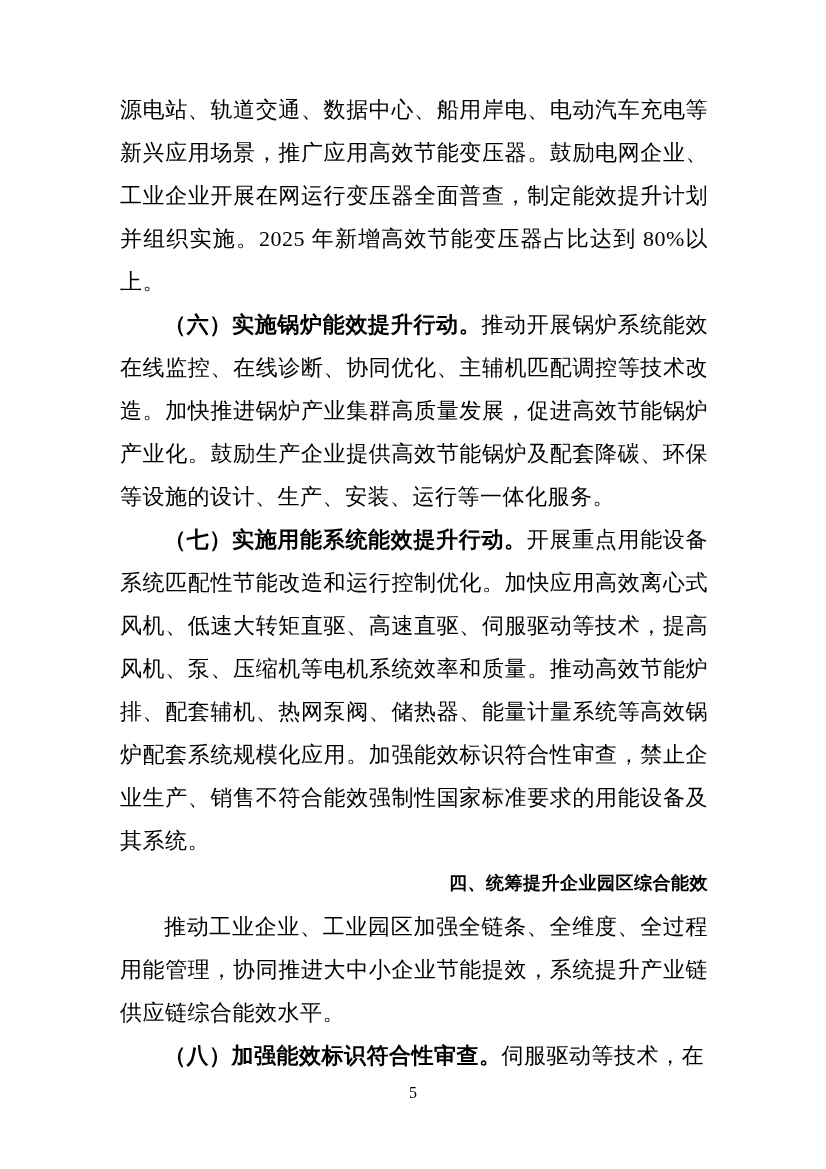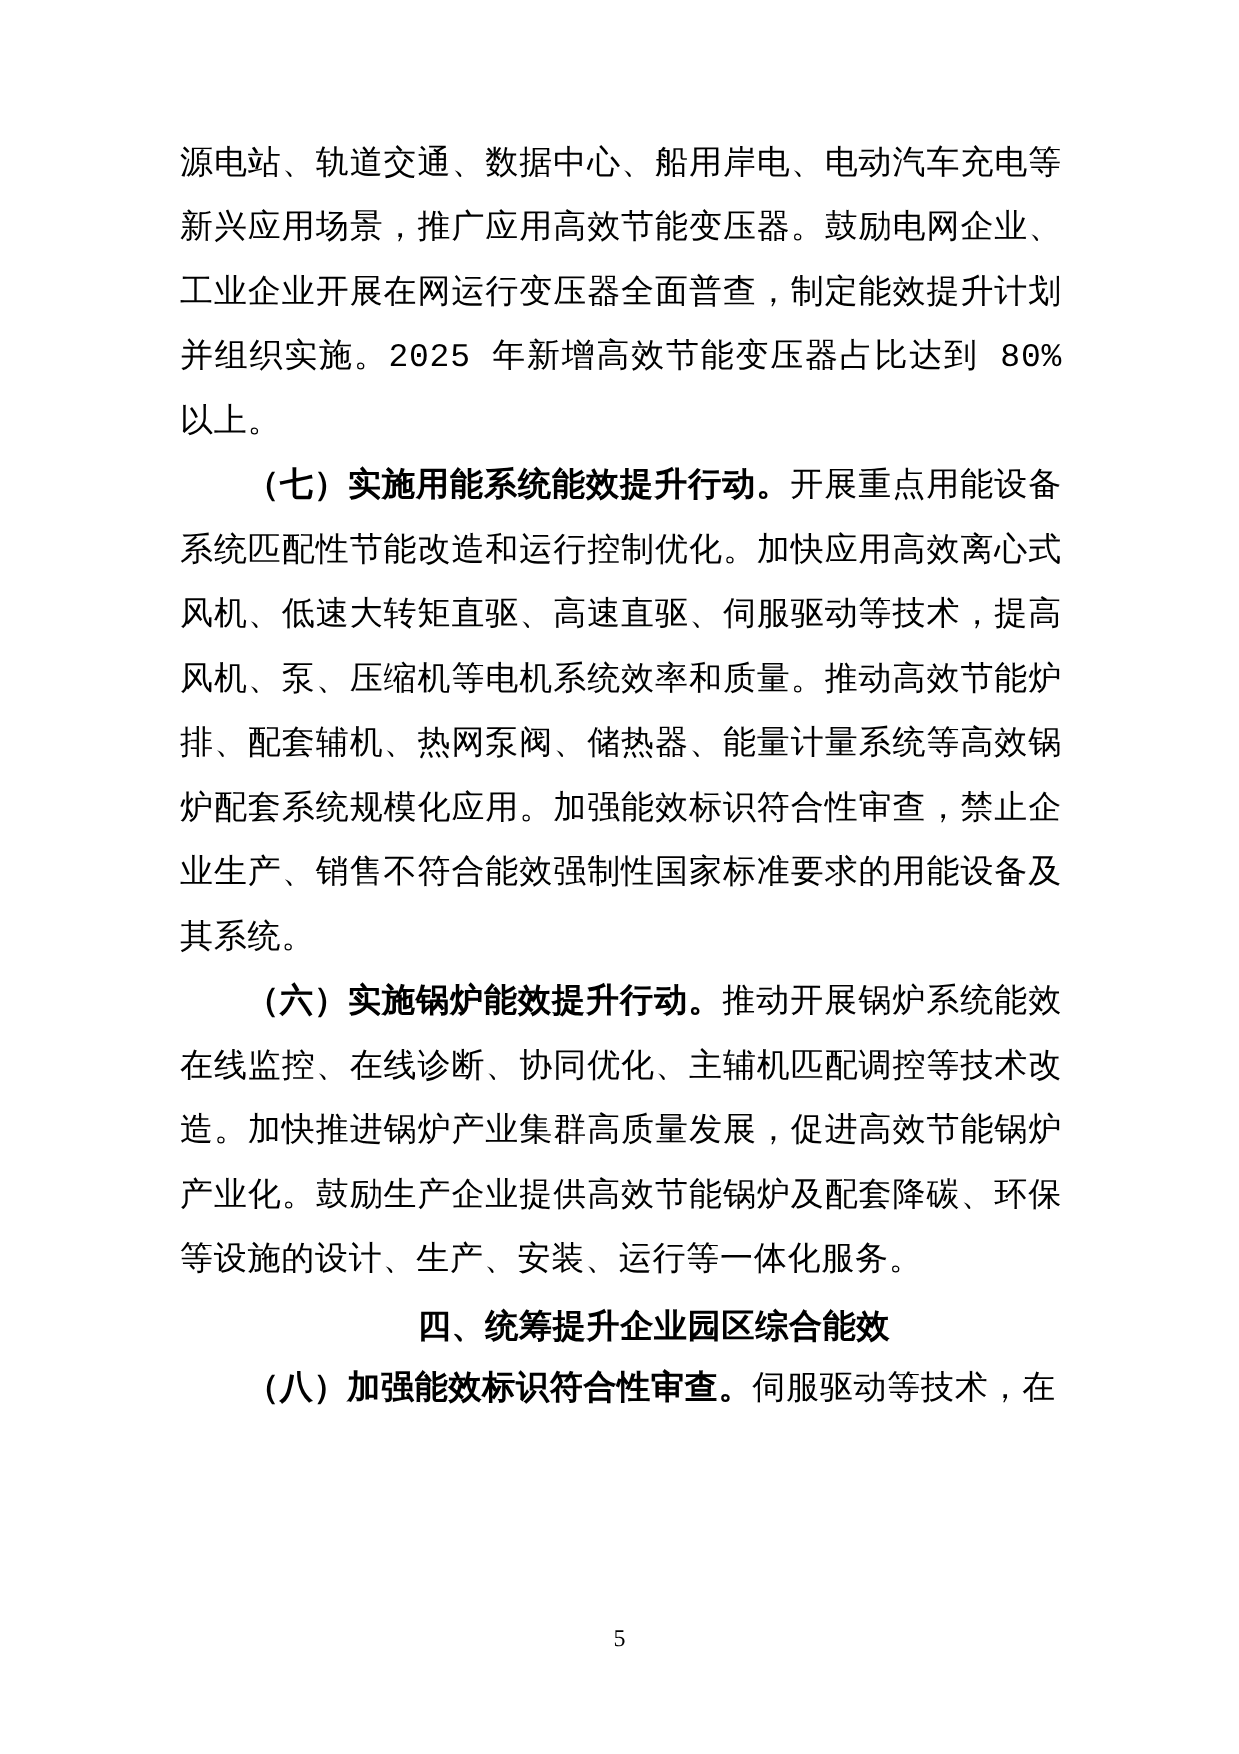--- a/index.html
+++ b/index.html
@@ -24,37 +24,36 @@
     font-size: 22px;
     line-height: 43px;
     text-align: justify;
     text-justify: inter-ideograph;
     letter-spacing: 0.5px;
   }
   .content p {
     margin: 0;
     padding: 0;
     text-indent: 2em;
-    font-family: Liberation Mono, monospace;
   }
   .content p.continuation {
     text-indent: 0;
   }
   .lead {
     font-weight: bold;
   }
   .section-heading {
     margin: 0;
     padding: 0;
     text-indent: 2em;
-    font-size: 22px;
+    font-size: 18px;
     line-height: 43px;
     font-weight: bold;
     font-family: "Liberation Sans", "DejaVu Sans", sans-serif;
-    text-align: center;
+    text-align: right;
   }
   .page-number {
     position: absolute;
     left: 0;
     bottom: 66px;
     width: 826px;
     text-align: center;
     font-size: 16px;
     line-height: 20px;
     font-family: "Liberation Serif", "DejaVu Serif", serif;
@@ -62,25 +61,26 @@
   }
 </style>
 </head>
 <body>
 
 <div class="page">
   <div class="content">
 
     <p class="continuation">源电站、轨道交通、数据中心、船用岸电、电动汽车充电等新兴应用场景，推广应用高效节能变压器。鼓励电网企业、工业企业开展在网运行变压器全面普查，制定能效提升计划并组织实施。2025 年新增高效节能变压器占比达到 80%以上。</p>
 
+    <p><span class="lead">（六）实施锅炉能效提升行动。</span><span>推动开展锅炉系统能效在线监控、在线诊断、协同优化、主辅机匹配调控等技术改造。加快推进锅炉产业集群高质量发展，促进高效节能锅炉产业化。鼓励生产企业提供高效节能锅炉及配套降碳、环保等设施的设计、生产、安装、运行等一体化服务。</span></p>
+
     <p><span class="lead">（七）实施用能系统能效提升行动。</span><span>开展重点用能设备系统匹配性节能改造和运行控制优化。加快应用高效离心式风机、低速大转矩直驱、高速直驱、伺服驱动等技术，提高风机、泵、压缩机等电机系统效率和质量。推动高效节能炉排、配套辅机、热网泵阀、储热器、能量计量系统等高效锅炉配套系统规模化应用。加强能效标识符合性审查，禁止企业生产、销售不符合能效强制性国家标准要求的用能设备及其系统。</span></p>
-
-    <p><span class="lead">（六）实施锅炉能效提升行动。</span><span>推动开展锅炉系统能效在线监控、在线诊断、协同优化、主辅机匹配调控等技术改造。加快推进锅炉产业集群高质量发展，促进高效节能锅炉产业化。鼓励生产企业提供高效节能锅炉及配套降碳、环保等设施的设计、生产、安装、运行等一体化服务。</span></p>
 
     <h3 class="section-heading">四、统筹提升企业园区综合能效</h3>
 
+    <p>推动工业企业、工业园区加强全链条、全维度、全过程用能管理，协同推进大中小企业节能提效，系统提升产业链供应链综合能效水平。</p>
 
     <p><span class="lead">（八）加强能效标识符合性审查。</span><span>伺服驱动等技术，在</span></p>
 
   </div>
 
   <div class="page-number">5</div>
 </div>
 
 </body></html>

